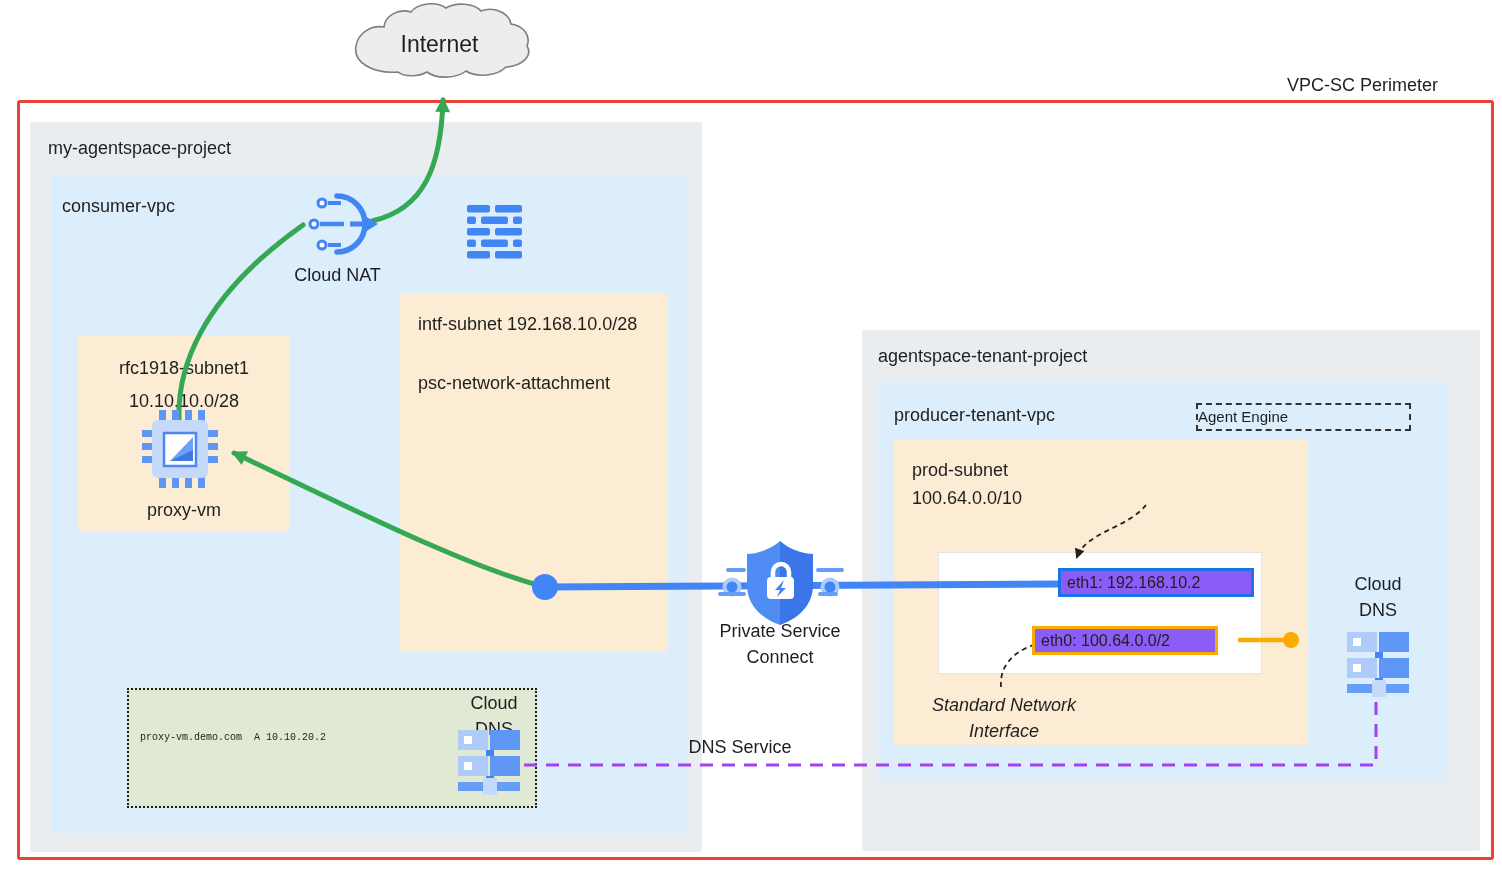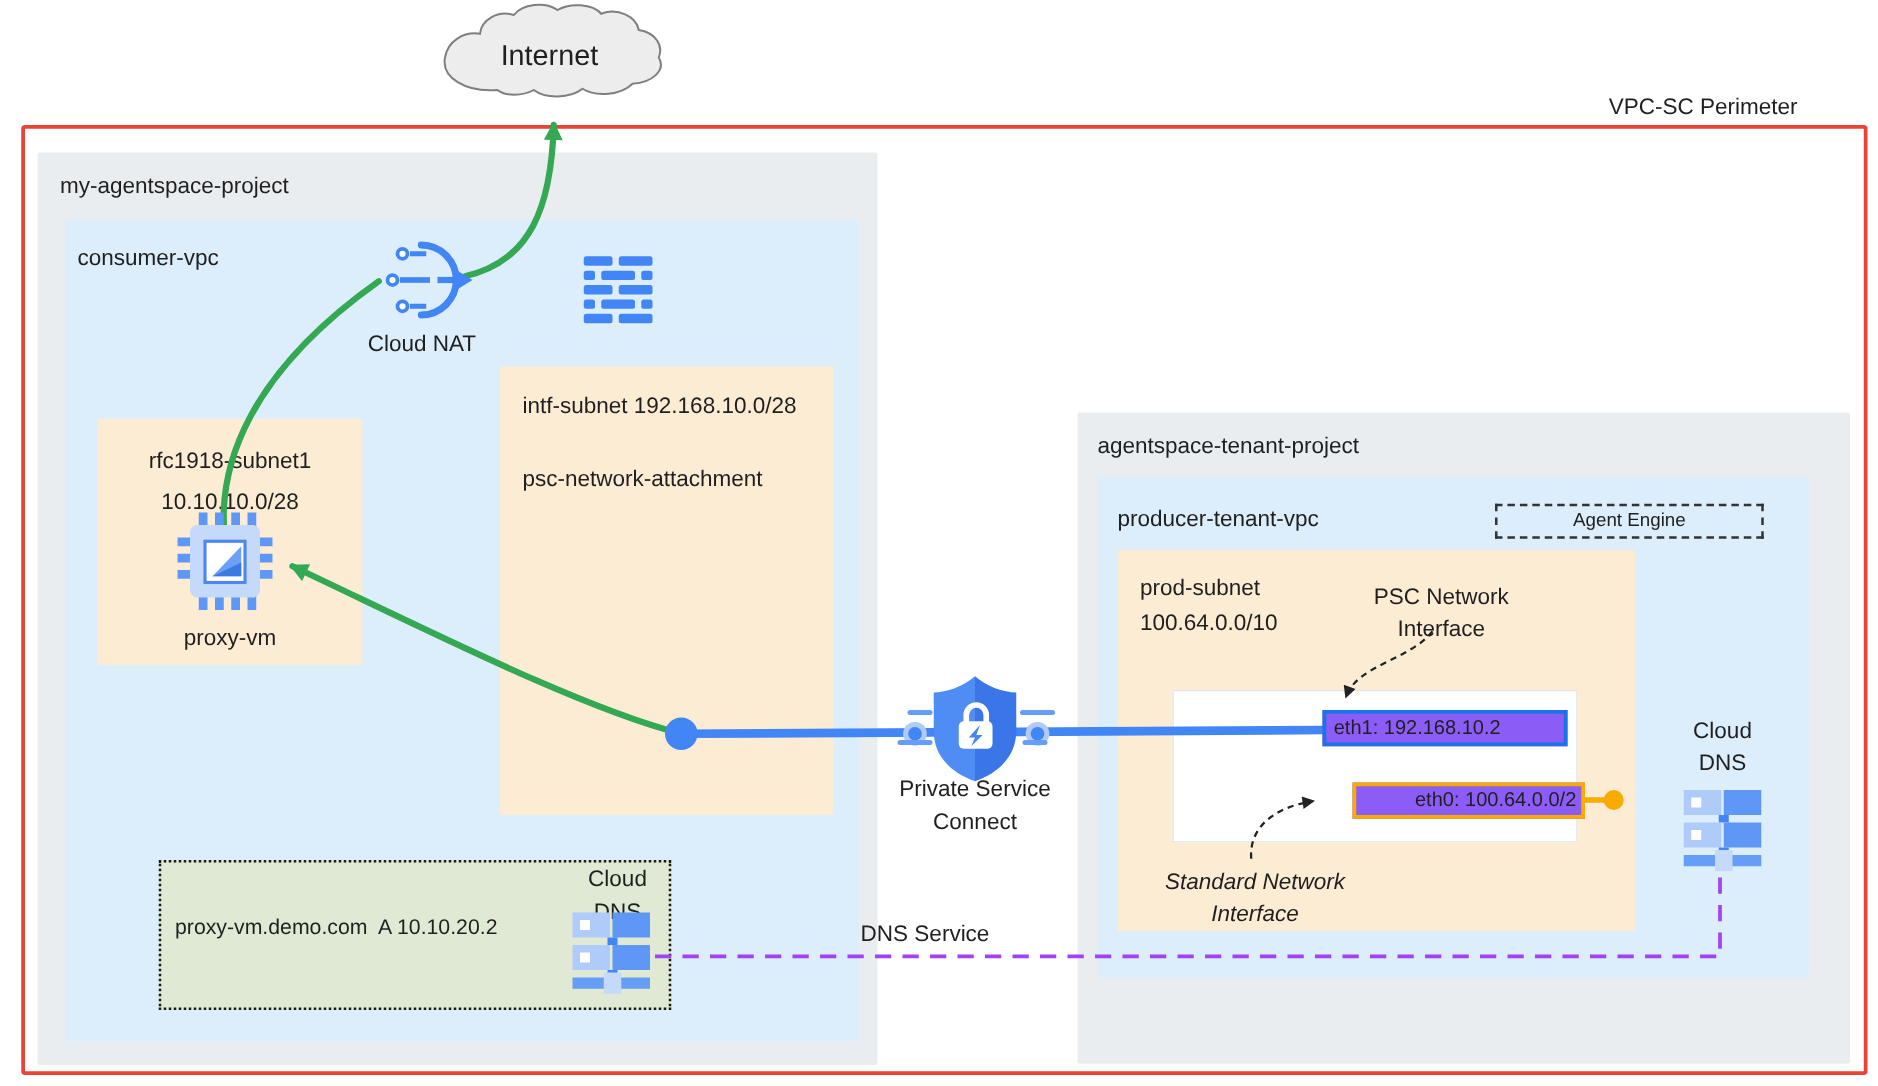--- a/index.html
+++ b/index.html
@@ -10,21 +10,21 @@
   .center{text-align:center;line-height:1.45;}
   .perimeter{border:3px solid #ea4335;border-radius:3px;background:transparent;}
   .project{background:#eaedf0;border-radius:2px;}
   .vpc{background:#dcedfb;border-radius:2px;}
   .subnet{background:#fdecd4;border-radius:2px;}
   .dnszone{background:#dfe9d3;border:2px dotted #1a1a1a;}
   .nicbox{background:#ffffff;border:1px solid #e3e3e3;}
   .ethbox{position:absolute;z-index:6;background:#8b5cf6;font-size:16px;padding:3px 4px 2px 6px;white-space:nowrap;}
   .eth1{border:3px solid #1a73e8;}
   .eth0{border:3px solid #f9ab00;}
-  .agentengine{position:absolute;z-index:2;border:2px dashed #333;font-size:15px;text-align:center;line-height:24px;background:transparent;}
+  .agentengine{position:absolute;z-index:2;border:2px dashed #333;font-size:15px;line-height:24px;background:transparent;}
   svg.overlay{position:absolute;left:0;top:0;z-index:5;pointer-events:none;}
   .pre{white-space:pre;}
 </style>
 </head>
 <body>
 
 <div class="canvas">
 
   <div class="label" style="left:1287px;top:75px;width:160px;">VPC-SC Perimeter</div>
   <div class="box perimeter" style="left:17px;top:100px;width:1471px;height:754px;"></div>
@@ -40,42 +40,41 @@
   <div class="box subnet" style="left:400px;top:293px;width:267px;height:359px;"></div>
   <div class="label" style="left:418px;top:314px;">intf-subnet 192.168.10.0/28</div>
   <div class="label" style="left:418px;top:373px;">psc-network-attachment</div>
 
   <div class="box subnet" style="left:78px;top:335px;width:212px;height:197px;"></div>
   <div class="label center" style="left:94px;top:355px;width:180px;">rfc1918-subnet1</div>
   <div class="label center" style="left:94px;top:388px;width:180px;">10.10.10.0/28</div>
   <div class="label center" style="left:94px;top:497px;width:180px;">proxy-vm</div>
 
   <div class="box dnszone" style="left:127px;top:688px;width:406px;height:116px;"></div>
-  <div class="label pre" style="left:140px;top:732px;font-size:17px;">proxy-vm.demo.com  A 10.10.20.2</div>
+  <div class="label pre" style="left:140px;top:732px;font-size:10px;font-family:Liberation Mono, monospace;">proxy-vm.demo.com  A 10.10.20.2</div>
   <div class="label center" style="left:458px;top:690px;width:72px;">Cloud DNS</div>
 
   <div class="label center hi" style="left:711px;top:618px;width:138px;">Private Service Connect</div>
 
   <div class="box project" style="left:862px;top:330px;width:618px;height:521px;"></div>
   <div class="label" style="left:878px;top:346px;">agentspace-tenant-project</div>
 
   <div class="box vpc" style="left:878px;top:382px;width:569px;height:400px;"></div>
   <div class="label" style="left:894px;top:405px;">producer-tenant-vpc</div>
 
   <div class="agentengine" style="left:1196px;top:403px;width:211px;height:24px;">Agent Engine</div>
 
   <div class="box subnet" style="left:894px;top:440px;width:414px;height:305px;"></div>
   <div class="label" style="left:912px;top:460px;">prod-subnet</div>
   <div class="label" style="left:912px;top:488px;">100.64.0.0/10</div>
 
-  <div class="label center" style="left:1086px;top:464px;width:134px;">PSC Network Interface</div>
 
   <div class="box nicbox" style="left:938px;top:552px;width:322px;height:120px;"></div>
   <div class="ethbox eth1" style="left:1058px;top:568px;width:180px;">eth1: 192.168.10.2</div>
-  <div class="ethbox eth0" style="left:1082px;top:626px;width:170px;text-align:right;">eth0: 100.64.0.0/2</div>
+  <div class="ethbox eth0" style="left:1032px;top:626px;width:170px;">eth0: 100.64.0.0/2</div>
 
   <div class="label center" style="left:922px;top:692px;width:164px;font-style:italic;">Standard Network Interface</div>
 
   <div class="label center" style="left:1342px;top:571px;width:72px;">Cloud DNS</div>
 
   <div class="label hi" style="left:655px;top:737px;width:170px;text-align:center;">DNS Service</div>
 
   <div class="label hi" style="left:392px;top:31px;width:95px;text-align:center;font-size:23px;">Internet</div>
 
   <svg class="overlay" width="1502" height="869" viewBox="0 0 1502 869">

